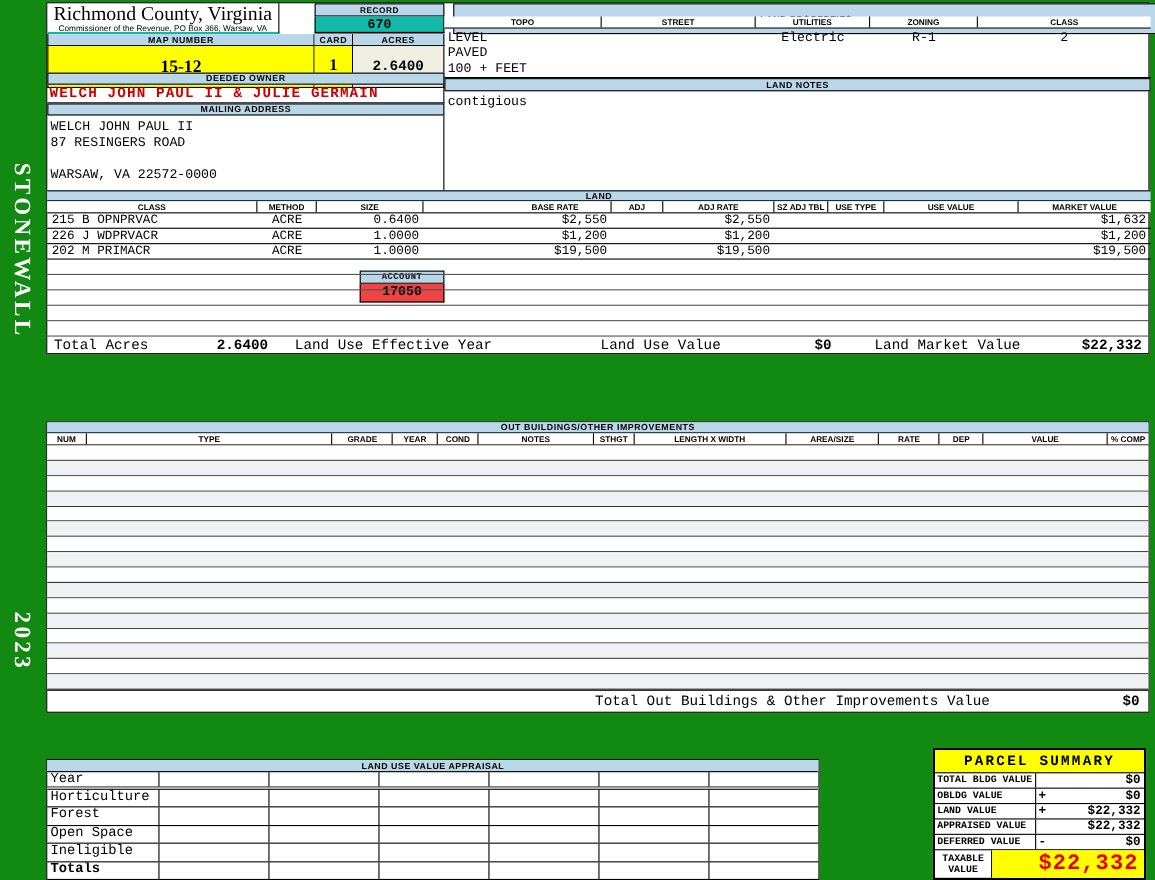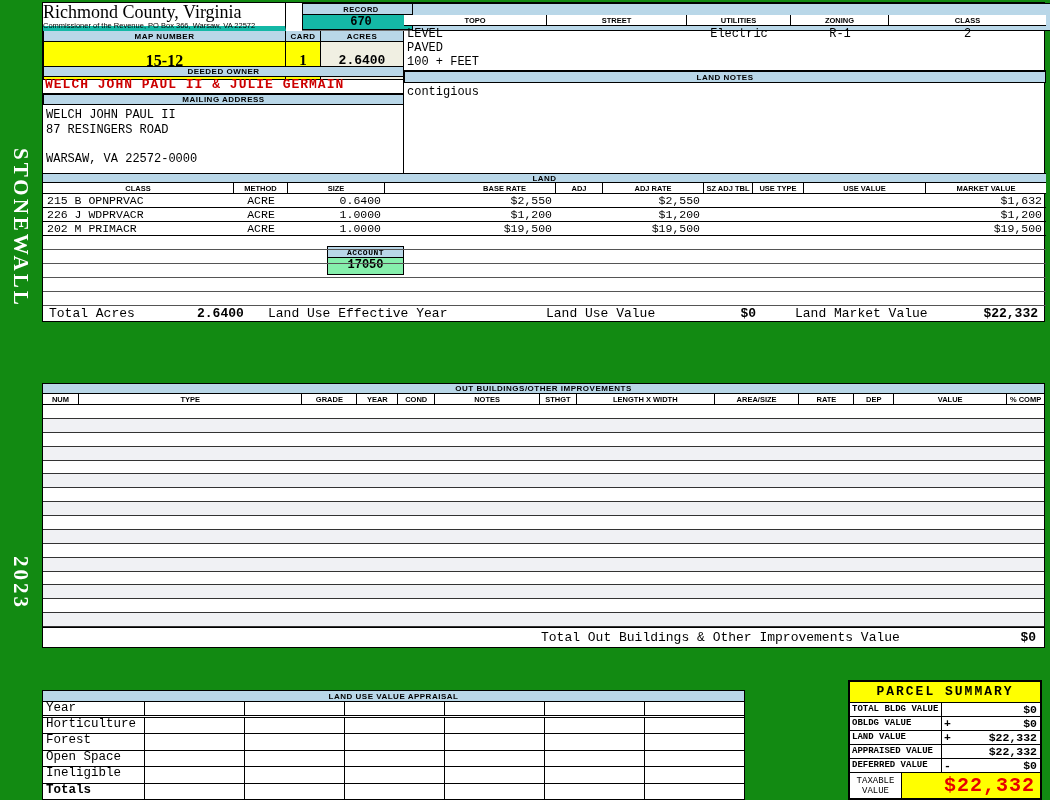--- a/index.html
+++ b/index.html
@@ -20,46 +20,46 @@
   .hrow { display:flex; background:#fff; border-bottom:1px solid #000; }
   .hcell { font-size:7.5px; font-weight:bold; text-align:center; border-right:1px solid #000;
            display:flex; align-items:center; justify-content:center; overflow:hidden; white-space:nowrap; }
   .hcell:last-child { border-right:none; }
 
   .top-block { left:42px; top:2px; width:1003px; height:320px; background:#fff; border:1px solid #000; }
   .ob-block  { left:42px; top:383px; width:1003px; height:265px; background:#fff; border:1px solid #000; }
   .ap-block  { left:42px; top:690px; width:703px; height:110px; background:#fff; border:1px solid #000; display:flex; flex-direction:column; }
   .ps-block  { left:848px; top:680px; width:194px; height:120px; background:#fff; border:2px solid #000; display:flex; flex-direction:column; }
 
-  .title-box { left:0; top:0; width:243px; height:28px; border-right:1px solid #000; border-bottom:5px solid #14b8a6; text-align:left; }
+  .title-box { left:0; top:0; width:211px; height:28px; border-right:1px solid #000; border-bottom:2px solid #14b8a6; text-align:center; }
   .county { font-family:"Liberation Serif",serif; font-size:18px; line-height:19px; }
   .commissioner { font-size:7.5px; line-height:8px; }
 
-  .record-box { left:243px; top:0; width:118px; height:28px; border-bottom:1px solid #737373;margin-left:16px; }
+  .record-box { left:243px; top:0; width:118px; height:28px; border-bottom:1px solid #737373; }
   .record-hdr { height:12px; font-size:7.5px; }
   .record-val { height:15px; background:#14b8a6; border:1px solid #000; border-top:none; font-weight:bold; font-size:12px;
                 text-align:center; line-height:14px; }
 
   .id-hdrs { left:0; top:28px; width:361px; height:11px; display:flex; }
   .id-hdrs .bar { height:11px; border-top:none; }
   .id-vals { left:0; top:39px; width:361px; height:38px; display:flex; }
   .id-cell { border:1px solid #000; border-top:none; display:flex; align-items:center; justify-content:center; }
   .map-val { width:243px; background:#ffff00; font-family:"Liberation Serif",serif; font-weight:bold; font-size:16px; }
   .card-val { width:35px; background:#ffff00; font-family:"Liberation Serif",serif; font-weight:bold; font-size:15px; border-left:none; }
   .acres-val { width:83px; background:#f0efe2; font-weight:bold; font-size:13px; border-left:none; }
 
   .deeded-bar { left:0; top:63px; width:361px; height:11px; }
   .owner-row { left:0; top:74px; width:361px; height:17px; border-right:1px solid #000; border-bottom:1px solid #000;
                color:#cc0000; font-weight:bold; font-size:13px; letter-spacing:1px; line-height:16px; padding-left:2px; white-space:nowrap; overflow:hidden; }
   .mailing-bar { left:0; top:91px; width:361px; height:11px; }
   .address-area { left:0; top:102px; width:361px; height:68px; border-right:1px solid #000; font-size:12px; padding:3px 0 0 3px; }
   .addr-line { height:14.5px; line-height:14.5px; white-space:pre; }
   .account-box { left:284px; top:141px; width:77px; height:29px; }
   .account-box .bar { height:12px; }
-  .account-val { height:17px; border:1px solid #000; border-top:none; background:#86efac; font-weight:bold; font-size:12px;
+  .account-val { height:17px; border:1px solid #000; border-top:none; background:#ef4444; font-weight:bold; font-size:12px;
                  text-align:center; line-height:15px; }
 
   .lp-bar { left:369px; top:0; width:642px; height:28px; }
   .lp-hdrs { left:361px; top:12px; width:642px; height:11px; }
   .lp-vals { left:361px; top:23px; width:642px; height:45px; border-bottom:1px solid #000; font-size:12px; }
   .lp-topo { left:3px; top:1px; line-height:14px; white-space:pre; }
   .lp-util { left:283px; top:1px; width:104px; text-align:center; }
   .lp-zoning { left:387px; top:1px; width:98px; text-align:center; }
   .lp-class { left:485px; top:1px; width:157px; text-align:center; }
 
@@ -100,21 +100,21 @@
   .ap-row:last-child { border-bottom:none; }
 
   .ps-hdr { height:21px; flex:none; background:#ffff00; border-bottom:1px solid #000; font-size:13px; font-weight:bold;
             letter-spacing:2px; text-align:center; line-height:20px; }
   .ps-row { height:14px; flex:none; display:flex; border-bottom:1px solid #000; }
   .ps-label { width:92px; border-right:1px solid #000; font-size:9px; font-weight:bold; line-height:13px; padding-left:2px; white-space:nowrap; overflow:hidden; }
   .ps-valcell { flex:1; display:flex; font-size:11.5px; font-weight:bold; line-height:13px; }
   .ps-op { width:12px; padding-left:2px; }
   .ps-val { flex:1; text-align:right; padding-right:3px; }
   .ps-tax { flex:1; display:flex; }
-  .ps-taxlabel { width:52px; border-right:1px solid #000; font-size:9px; font-weight:normal; text-align:center;
+  .ps-taxlabel { width:52px; border-right:1px solid #000; font-size:9px; font-weight:bold; text-align:center;
                  display:flex; align-items:center; justify-content:center; padding:1px; line-height:10px; }
   .ps-taxval { flex:1; background:#ffff00; color:#e60000; font-size:20px; font-weight:bold; text-align:right;
                padding-right:5px; display:flex; align-items:center; justify-content:flex-end; letter-spacing:1px; }
 </style>
 </head>
 <body>
 
 <div>
 
   <div class="v-text" style="top:148px;">STONEWALL</div>

